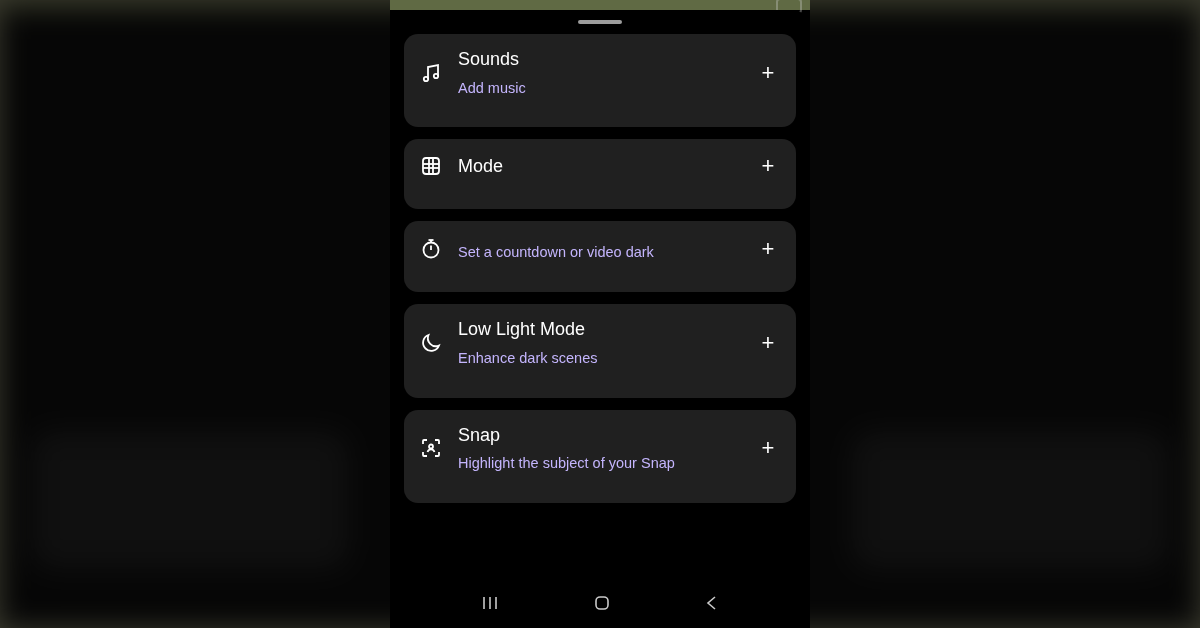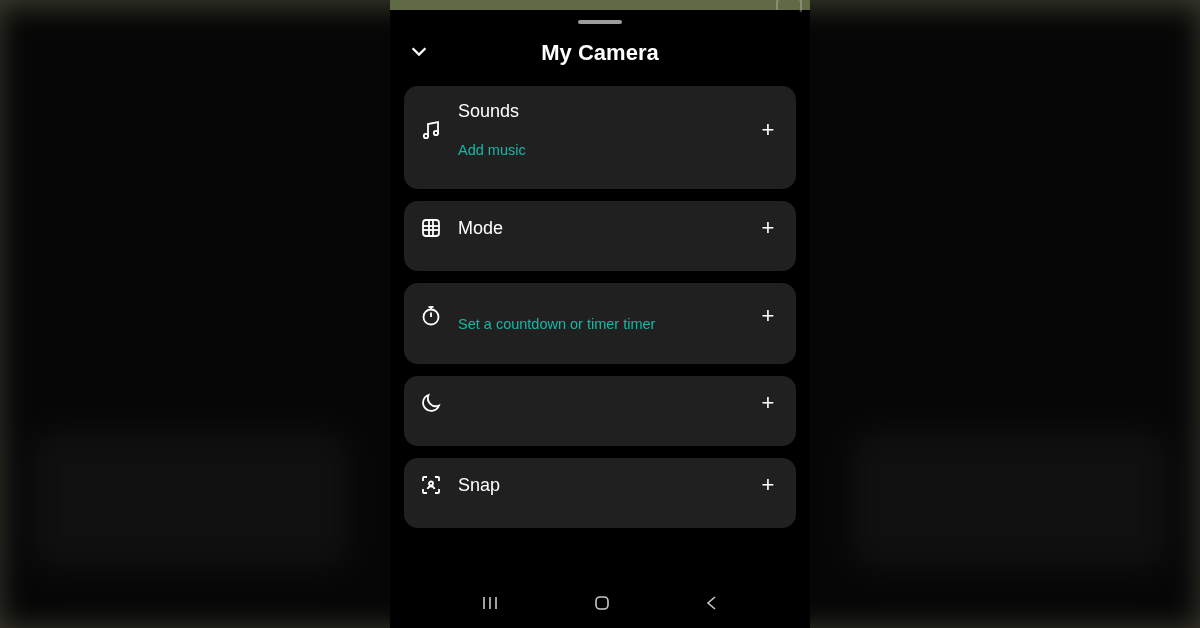--- a/index.html
+++ b/index.html
@@ -82,21 +82,21 @@
     padding:14px 16px 30px 14px;
     display:flex; align-items:center; gap:14px;justify-content:space-between;
   }
   .ic {
     width:26px; height:26px; flex:0 0 26px;
     display:flex; align-items:center; justify-content:center;
   }
   .ic svg { width:24px; height:24px; stroke:#fff; fill:none; stroke-width:1.8; }
   .txt { flex:1; min-width:0; }
   .ttl { color:#fff; font-size:18px; font-weight:500; line-height:1.25; }
-  .sub { color:#14b8a6; font-size:14.5px; line-height:1.3; margin-top:18px; }
+  .sub { color:#c4b5fd; font-size:14.5px; line-height:1.3; margin-top:8px; }
   .plus {
     color:#fff; font-size:22px; font-weight:400; width:24px; text-align:center;
     user-select:none;
   }
 
   .navbar {
     margin-top:auto;
     height:42px;
     display:flex; align-items:center; justify-content:space-around;
     padding:0 30px 4px 30px;
@@ -107,30 +107,20 @@
 <body>
 
 <div class="bg"></div>
 
 <div class="phone">
   <div class="topstrip"></div>
 
   <div class="sheet">
     <div class="grab"></div>
 
-    <div class="header">
-      <div class="chev">
-        <span>
-          <svg viewBox="0 0 24 24">
-              <polyline points="5 9 12 16 19 9"></polyline>
-            </svg>
-        </span>
-      </div>
-      <div class="title">My Camera</div>
-    </div>
 
     <div class="list">
 
       <div class="card">
         <div class="ic">
           <svg viewBox="0 0 24 24">
               <path d="M9 18V6l10-2v11"></path>
               <circle cx="7" cy="18" r="2.2"></circle>
               <circle cx="17" cy="15" r="2.2"></circle>
             </svg>
@@ -161,47 +151,52 @@
       <div class="card">
         <div class="ic">
           <svg viewBox="0 0 24 24">
               <circle cx="12" cy="13" r="7.5"></circle>
               <line x1="12" y1="13" x2="12" y2="8.5"></line>
               <line x1="9.5" y1="3" x2="14.5" y2="3"></line>
               <line x1="12" y1="3" x2="12" y2="5.5"></line>
             </svg>
         </div>
         <div class="txt">
-          <div class="sub">Set a countdown or timer timer</div>
+          <div class="sub">Set a countdown or video dark</div>
         </div>
         <div class="plus">+</div>
       </div>
 
       <div class="card">
         <div class="ic">
           <svg viewBox="0 0 24 24">
               <path d="M20 14.5A8 8 0 0 1 9.5 4 8.2 8.2 0 1 0 20 14.5Z"></path>
             </svg>
+        </div>
+        <div class="txt">
+          <div class="ttl">Low Light Mode</div>
+          <div class="sub">Enhance dark scenes</div>
         </div>
         <div class="plus">+</div>
       </div>
 
       <div class="card">
         <div class="ic">
           <svg viewBox="0 0 24 24">
             <path d="M4 8V5a1 1 0 0 1 1-1h3"></path>
               <path d="M20 8V5a1 1 0 0 0-1-1h-3"></path>
             <path d="M4 16v3a1 1 0 0 0 1 1h3"></path>
               <path d="M20 16v3a1 1 0 0 1-1 1h-3"></path>
             <circle cx="12" cy="10.5" r="2"></circle>
               <path d="M8.5 16c.6-1.7 2-2.7 3.5-2.7s2.9 1 3.5 2.7"></path>
           </svg>
         </div>
         <div class="txt">
           <div class="ttl">Snap</div>
+          <div class="sub">Highlight the subject of your Snap</div>
         </div>
         <div class="plus">+</div>
       </div>
 
     </div>
 
     <div class="navbar">
       <span>
         <svg width="22" height="20" viewBox="0 0 22 20">
             <line x1="5" y1="4" x2="5" y2="16"></line>

